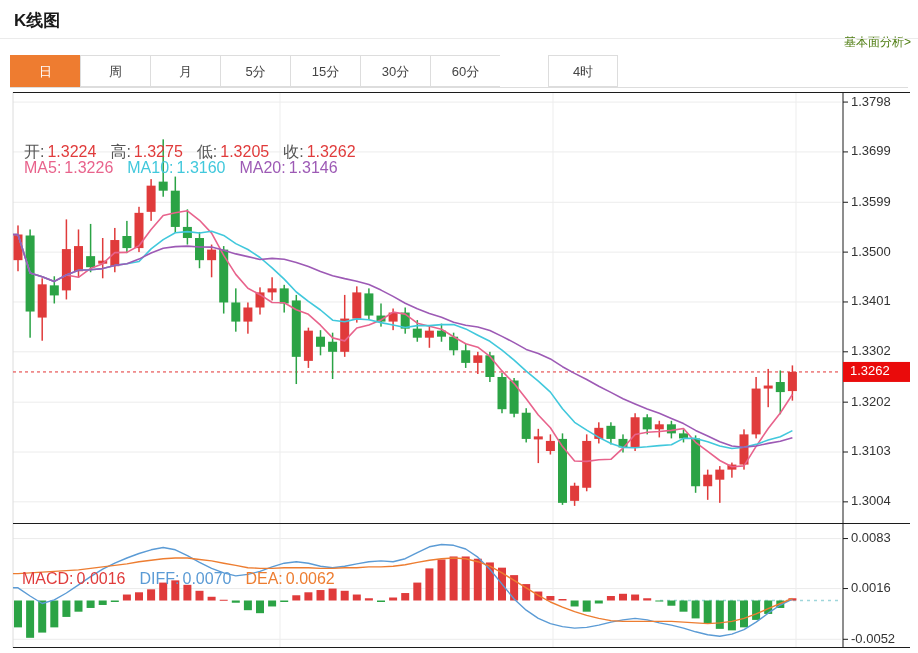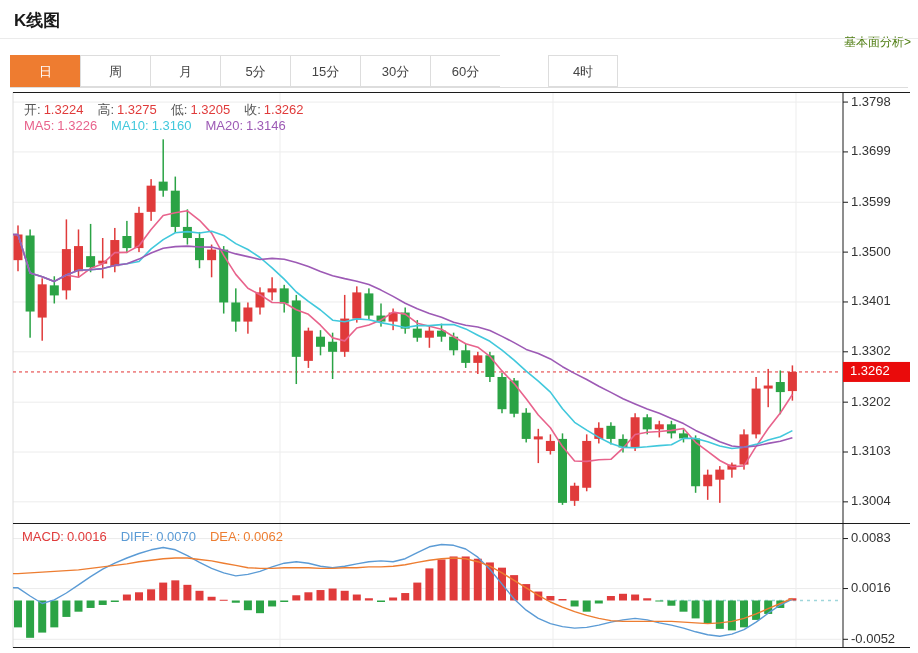--- a/index.html
+++ b/index.html
@@ -7,21 +7,21 @@
         font-family:"Liberation Sans","DejaVu Sans",sans-serif;}
   .page-title{position:absolute;top:9px;left:14px;font-size:17px;font-weight:bold;color:#1a1a1a;}
   .analysis-link{position:absolute;top:13px;right:7px;font-size:12px;color:#4d7c0f;cursor:pointer;margin-top:21px;}
   .top-divider{position:absolute;top:38px;left:0;width:918px;height:1px;background:#ebebeb;}
   .tabstrip{position:absolute;top:55px;left:10px;width:898px;height:33px;border-bottom:1px solid #ddd;
             display:flex;align-items:flex-start;box-sizing:border-box;}
   .tab{width:70px;height:32px;line-height:32px;text-align:center;font-size:13px;color:#444;
        background:#fff;border:1px solid #ddd;border-right:none;box-sizing:border-box;cursor:pointer;}
   .tab:last-child{border-right:1px solid #ddd;margin-left:48px;}
   .tab.selected{background:#ee7c30;color:#fff;border-color:#ee7c30;}
-  .legend{position:absolute;font-size:13px;white-space:nowrap;z-index:3;}
+  .legend{position:absolute;font-size:16px;white-space:nowrap;z-index:3;margin-top:41px;}
   .legend span{margin-right:3px;}
   .legend .gap{margin-right:14px;}
   #chart-svg{position:absolute;top:92px;left:0;}
 </style>
 </head>
 <body>
 
 <div class="page">
   <div class="page-title">K线图</div>
   <div class="analysis-link">基本面分析&gt;</div>

